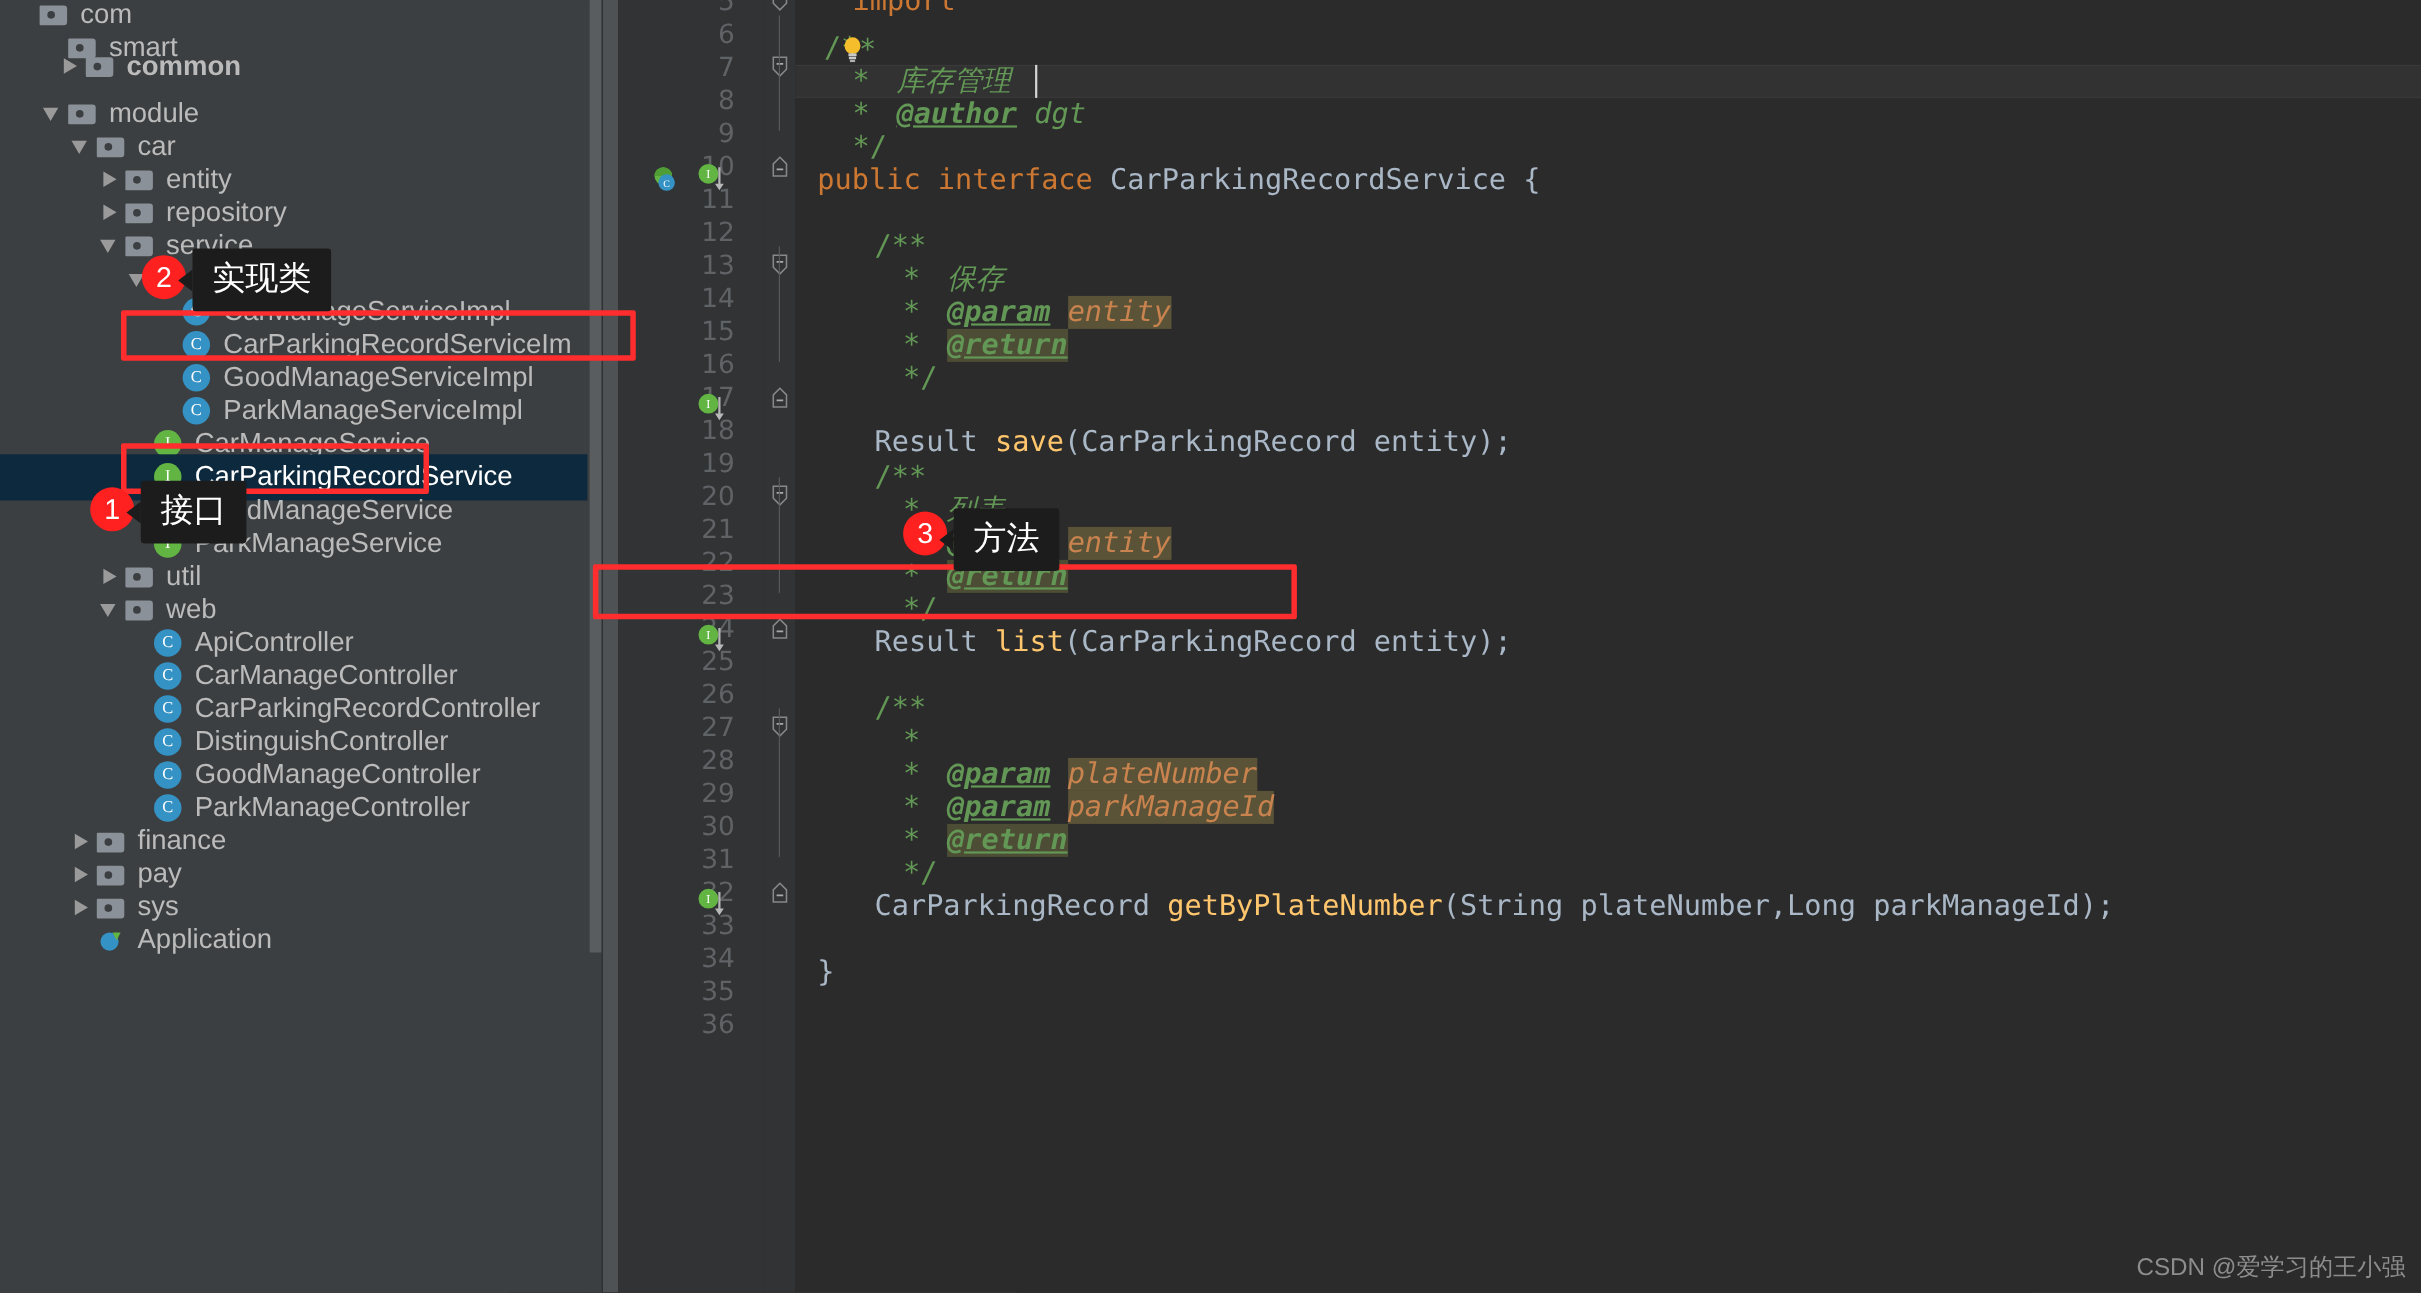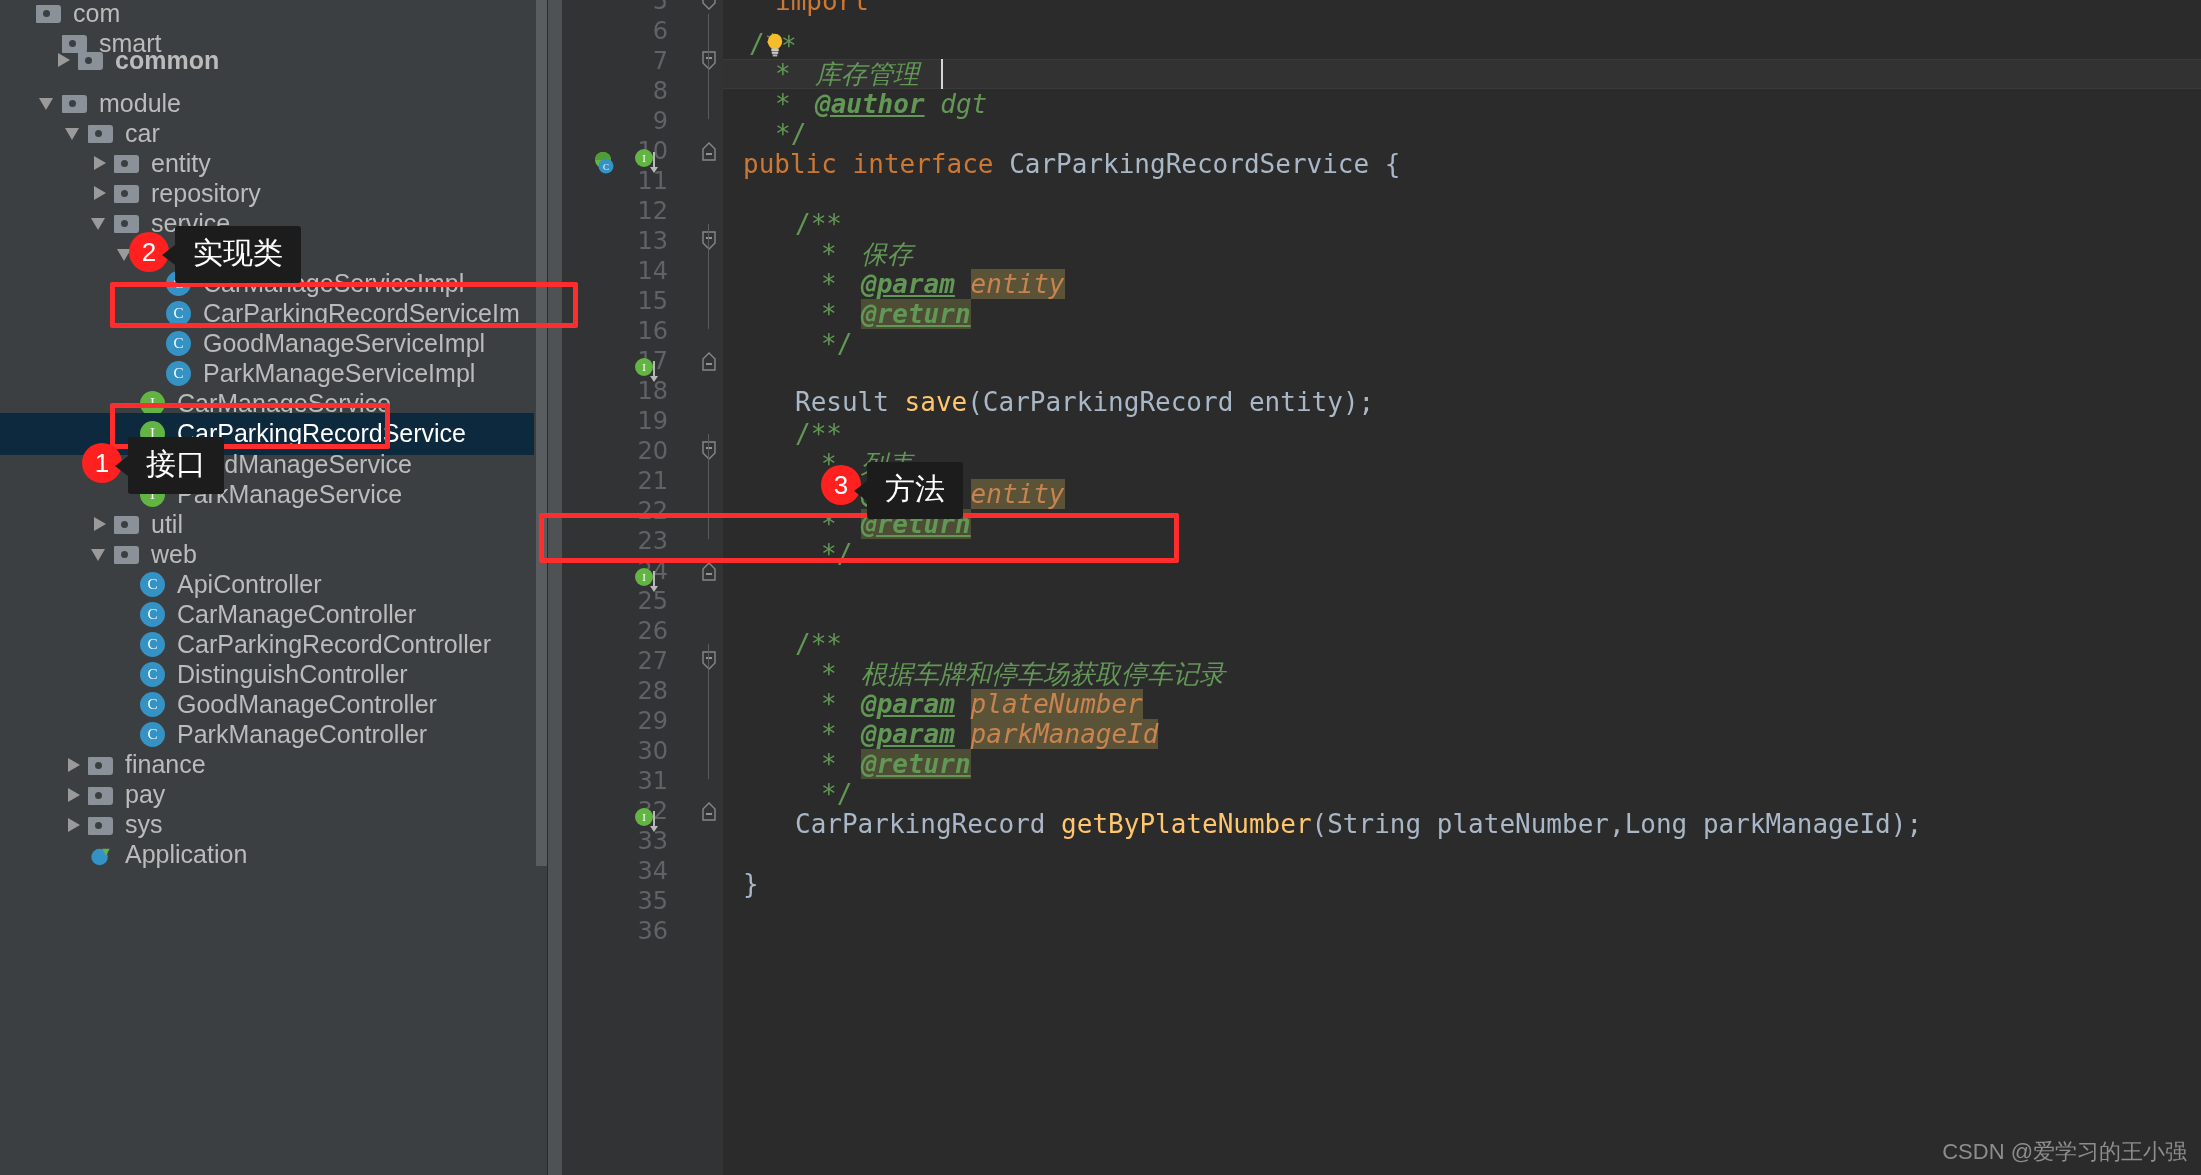--- a/index.html
+++ b/index.html
@@ -559,25 +559,25 @@
       <div class="code-line" style="top:449px;left:138px;" data-name="code-line-21-text"><span class="cmt">列表</span></div>
 
       <div class="code-line" style="top:479px;left:98px;" data-name="code-line-22"><span class="cmt-plain">*</span></div>
       <div class="code-line" style="top:479px;left:138px;" data-name="code-line-22-tag"><span class="tag">@param</span><span> </span><span class="param-hl">entity</span></div>
 
       <div class="code-line" style="top:509px;left:98px;" data-name="code-line-23"><span class="cmt-plain">*</span></div>
       <div class="code-line" style="top:509px;left:138px;" data-name="code-line-23-tag"><span class="return-hl">@return</span></div>
 
       <div class="code-line" style="top:539px;left:98px;" data-name="code-line-24"><span class="cmt-plain">*/</span></div>
 
+      <div class="code-line" style="top:569px;left:72px;" data-name="code-line-25"><span class="type">Result</span><span> </span><span class="mth">list</span><span class="type">(CarParkingRecord entity);</span></div>
 
       <div class="code-line" style="top:629px;left:72px;" data-name="code-line-27"><span class="cmt-plain">/**</span></div>
 
       <div class="code-line" style="top:659px;left:98px;" data-name="code-line-28"><span class="cmt-plain">*</span></div>
-      <div class="code-line" style="top:659px;left:138px;" data-name="code-line-28-text"><span class="cmt">根据车牌和停车场获取停车记录</span></div>
 
       <div class="code-line" style="top:689px;left:98px;" data-name="code-line-29"><span class="cmt-plain">*</span></div>
       <div class="code-line" style="top:689px;left:138px;" data-name="code-line-29-tag"><span class="tag">@param</span><span> </span><span class="param-hl">plateNumber</span></div>
 
       <div class="code-line" style="top:719px;left:98px;" data-name="code-line-30"><span class="cmt-plain">*</span></div>
       <div class="code-line" style="top:719px;left:138px;" data-name="code-line-30-tag"><span class="tag">@param</span><span> </span><span class="param-hl">parkManageId</span></div>
 
       <div class="code-line" style="top:749px;left:98px;" data-name="code-line-31"><span class="cmt-plain">*</span></div>
       <div class="code-line" style="top:749px;left:138px;" data-name="code-line-31-tag"><span class="return-hl">@return</span></div>
 

